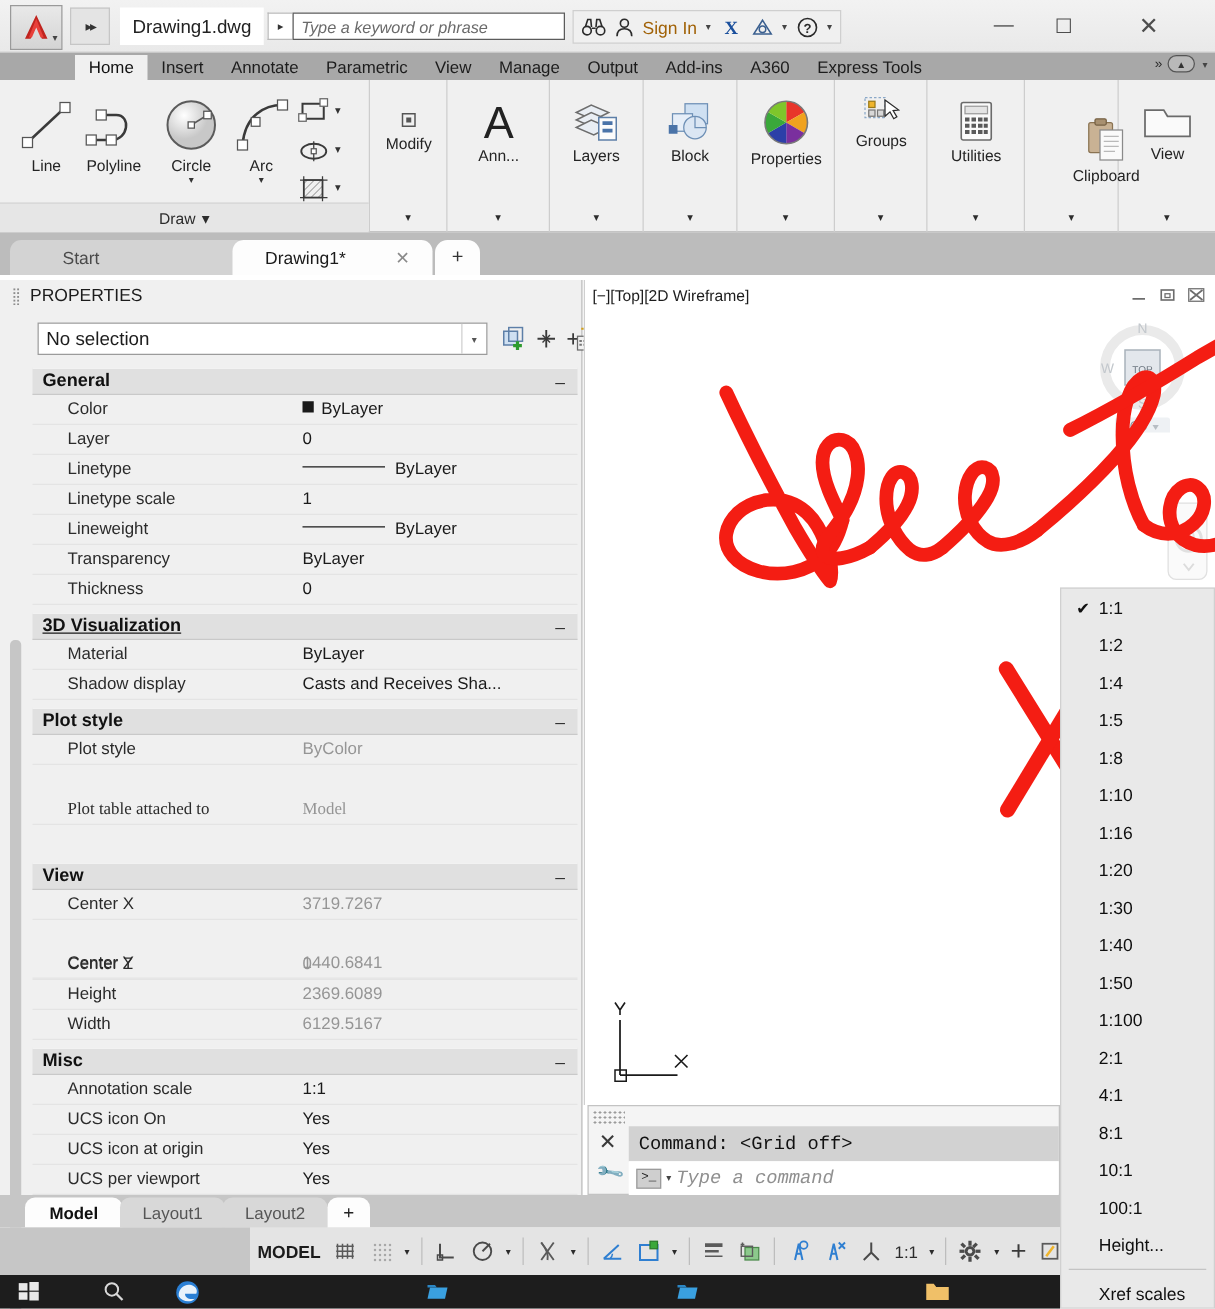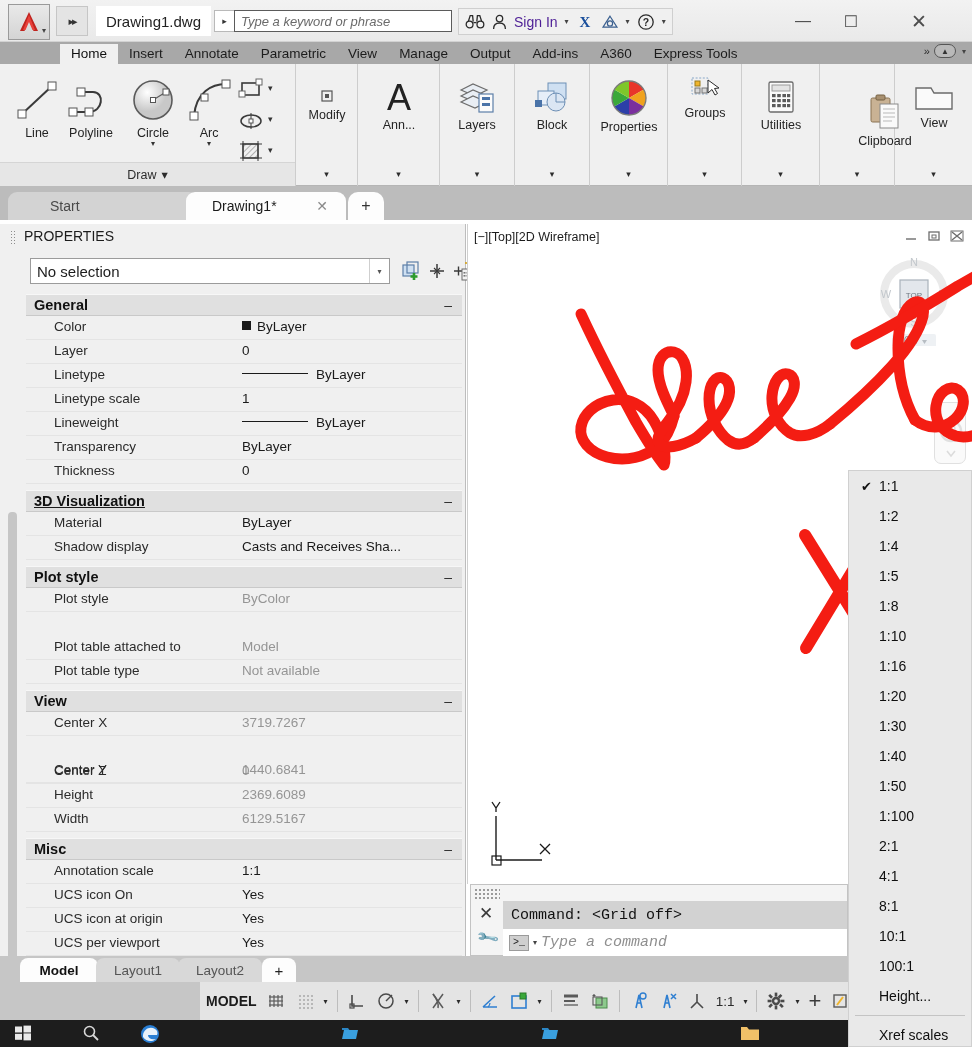--- a/index.html
+++ b/index.html
@@ -43,21 +43,21 @@
   }
   #search-box {
     position:absolute; left:234px; top:10px; width:218px; height:22px;
     background:#fff; border:1px solid #5b5b5b;
     display:flex; align-items:center; padding-left:6px;
   }
   #search-box .ph { font-style:italic; color:#6a6a6a; font-size:13px; }
   #tb-icons { position:absolute; left:458px; top:8px; height:27px; display:flex; align-items:center; gap:7px;
               background:#f0f0f0; border:1px solid #cfcfcf; padding:0 6px; }
   #tb-icons .ti { display:flex; align-items:center; font-size:13px; color:#2b2b2b; }
-  #signin-label { font-size:14px; color:#4c1d95; }
+  #signin-label { font-size:14px; color:#a16207; }
   .mini-caret { font-size:8px; color:#444; }
   .wbtn { position:absolute; top:6px; width:46px; height:30px; display:flex; align-items:center; justify-content:center;
           font-size:16px; color:#4d4d4d; }
   #win-min { right:146px; } #win-max { right:98px; } #win-close { right:30px; font-size:19px; }
 
   
   #ribbon-tabs {
     position:absolute; left:0; top:42px; width:972px; height:22px;
     background:#a8a8a8;
   }
@@ -619,27 +619,23 @@
     </div>
 
     <div class="grp-hdr" style="top:316px;">
       <span class="gt">Plot style</span>
       <span class="gm">–</span>
     </div>
     <div class="prow" style="top:338px;">
       <span class="pn">Plot style</span>
       <span class="pv gray">ByColor</span>
     </div>
-    <div class="prow" style="top:386px;">
+    <div class="prow" style="top:386px;font-family:Liberation Serif, serif;">
       <span class="pn">Plot table attached to</span>
       <span class="pv gray">Model</span>
-    </div>
-    <div class="prow" style="top:410px;">
-      <span class="pn">Plot table type</span>
-      <span class="pv gray">Not available</span>
     </div>
 
     <div class="grp-hdr" style="top:440px;">
       <span class="gt">View</span>
       <span class="gm">–</span>
     </div>
     <div class="prow" style="top:462px;">
       <span class="pn">Center X</span>
       <span class="pv gray">3719.7267</span>
     </div>

